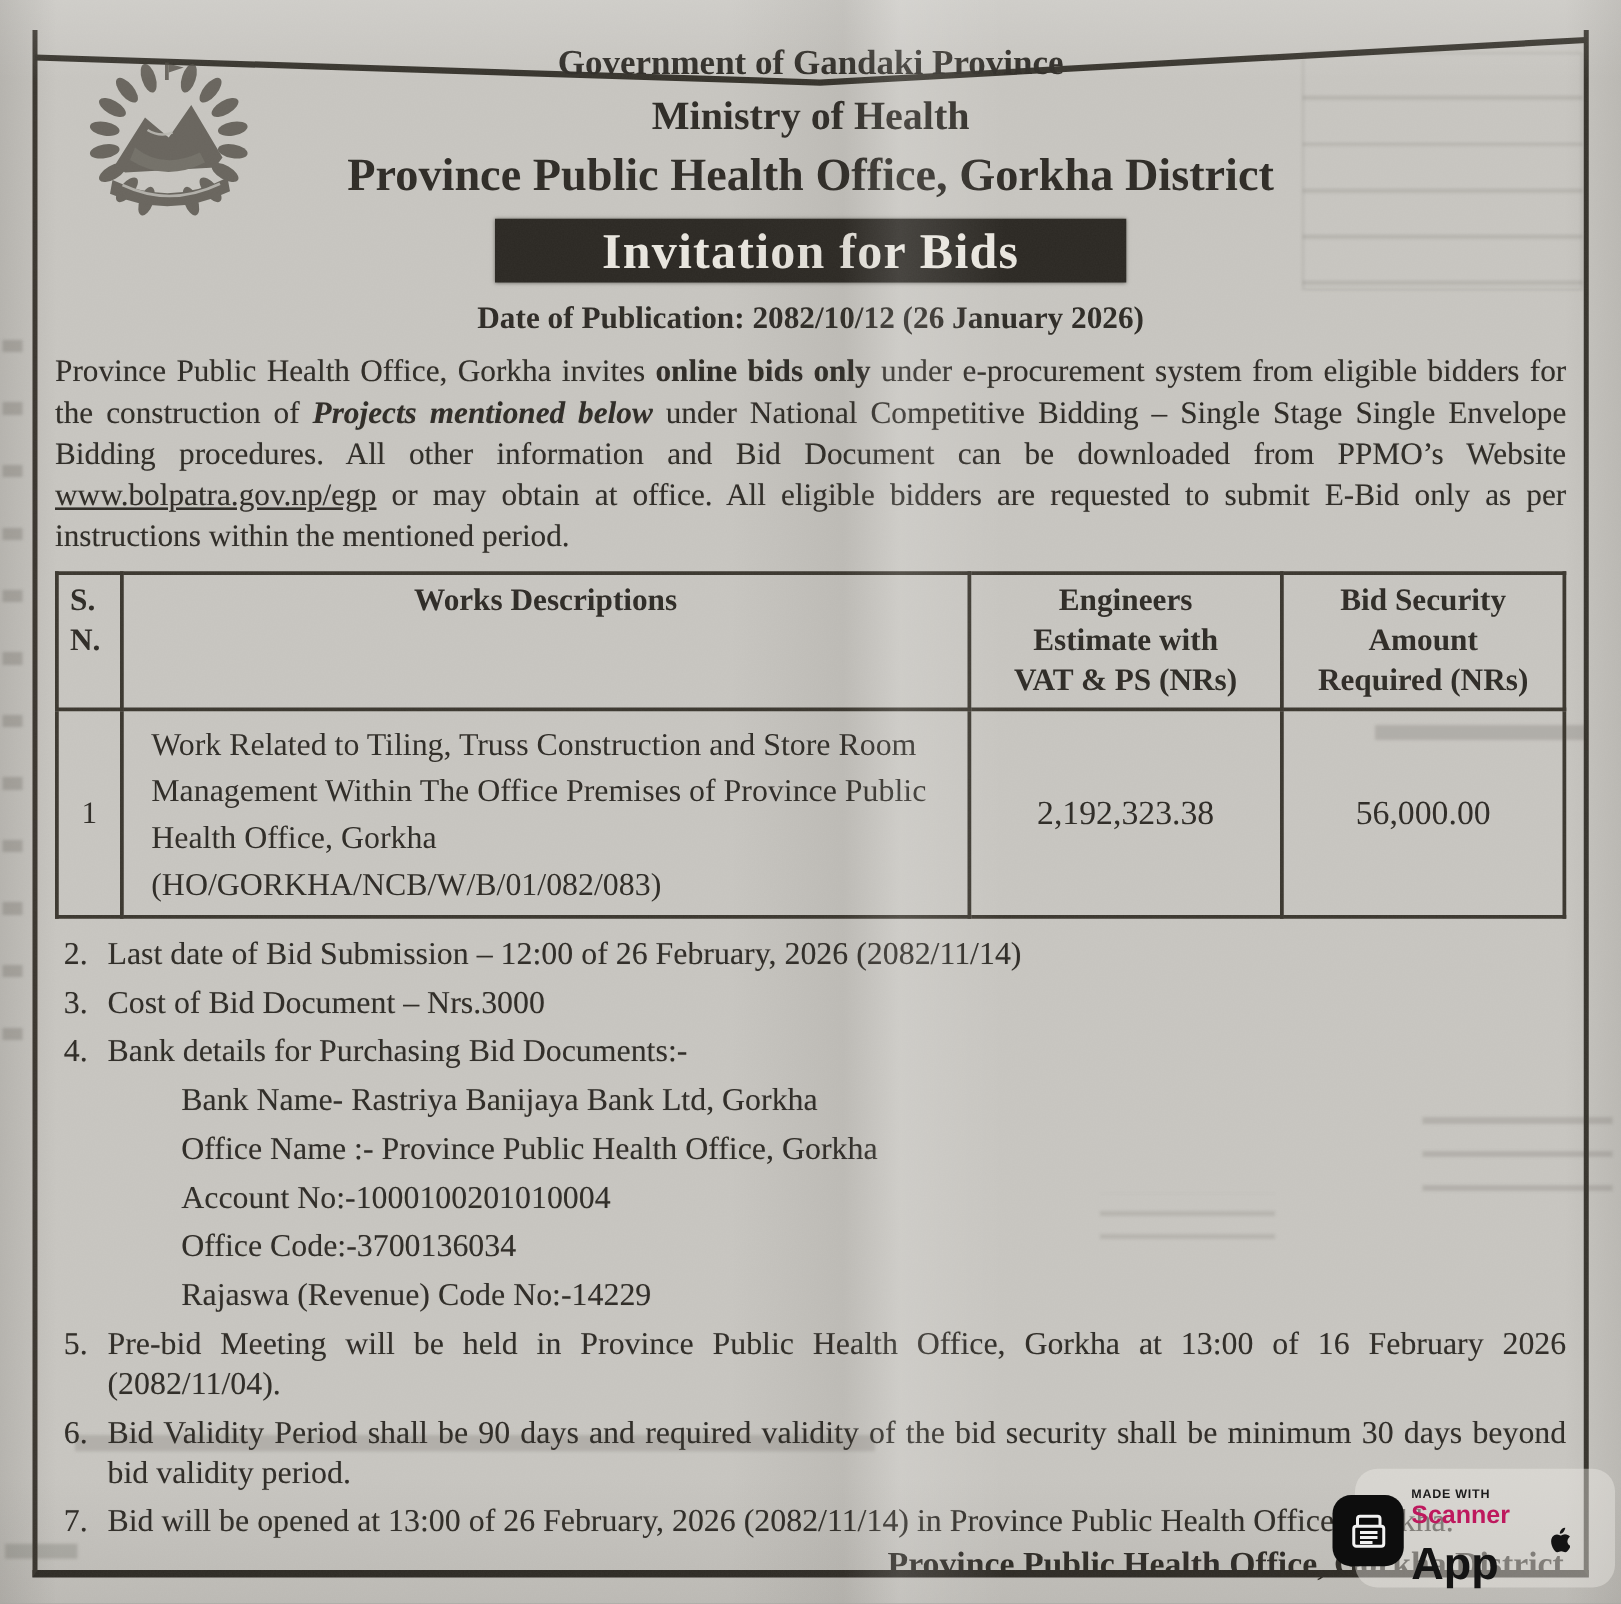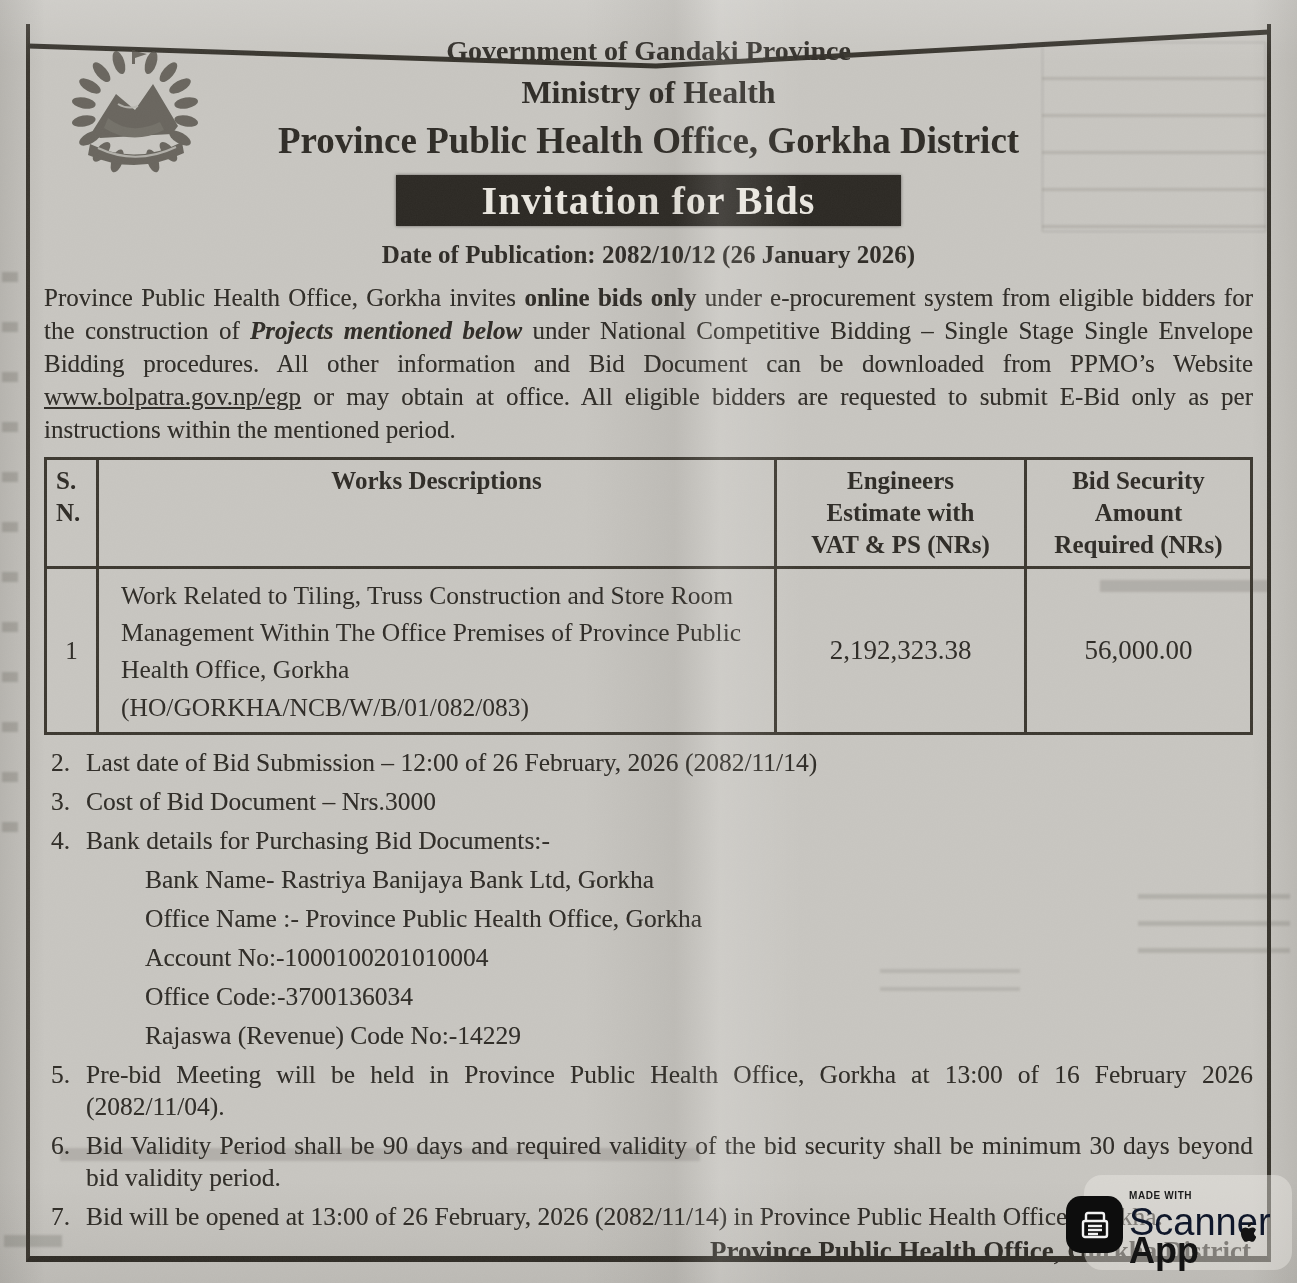--- a/index.html
+++ b/index.html
@@ -86,21 +86,21 @@
 
   
   .wm-panel { position:absolute; left:1084px; top:1175px; width:208px; height:95px;
     background:rgba(238,236,231,.42); border-radius:18px; z-index:7; }
   .wm-icon { position:absolute; left:1066px; top:1196px; width:57px; height:57px;
     background:#0d0d0d; border-radius:15px; z-index:8; display:flex; align-items:center; justify-content:center; }
   .wm-madewith { position:absolute; left:1129px; top:1190px; z-index:8;
     font-family:"Liberation Sans","DejaVu Sans",sans-serif; font-weight:bold; font-size:10px;
     letter-spacing:.6px; color:#1b1b1b; }
   .wm-line1 { position:absolute; left:1129px; top:1201px; z-index:8;
-    font-family:"Liberation Sans","DejaVu Sans",sans-serif; font-weight:normal; font-size:38px; color:#0f172a; }
+    font-family:"Liberation Sans","DejaVu Sans",sans-serif; font-weight:bold; font-size:20px; color:#be185d; }
   .wm-line2 { position:absolute; left:1129px; top:1230px; z-index:8;
     font-family:"Liberation Sans","DejaVu Sans",sans-serif; font-weight:bold; font-size:36px; color:#141414; }
   .wm-apple { position:absolute; left:1238px; top:1222px; z-index:8; }
 </style>
 </head>
 <body>
 
 <div class="page">
 
   <div class="ghost ghost-table"></div>

